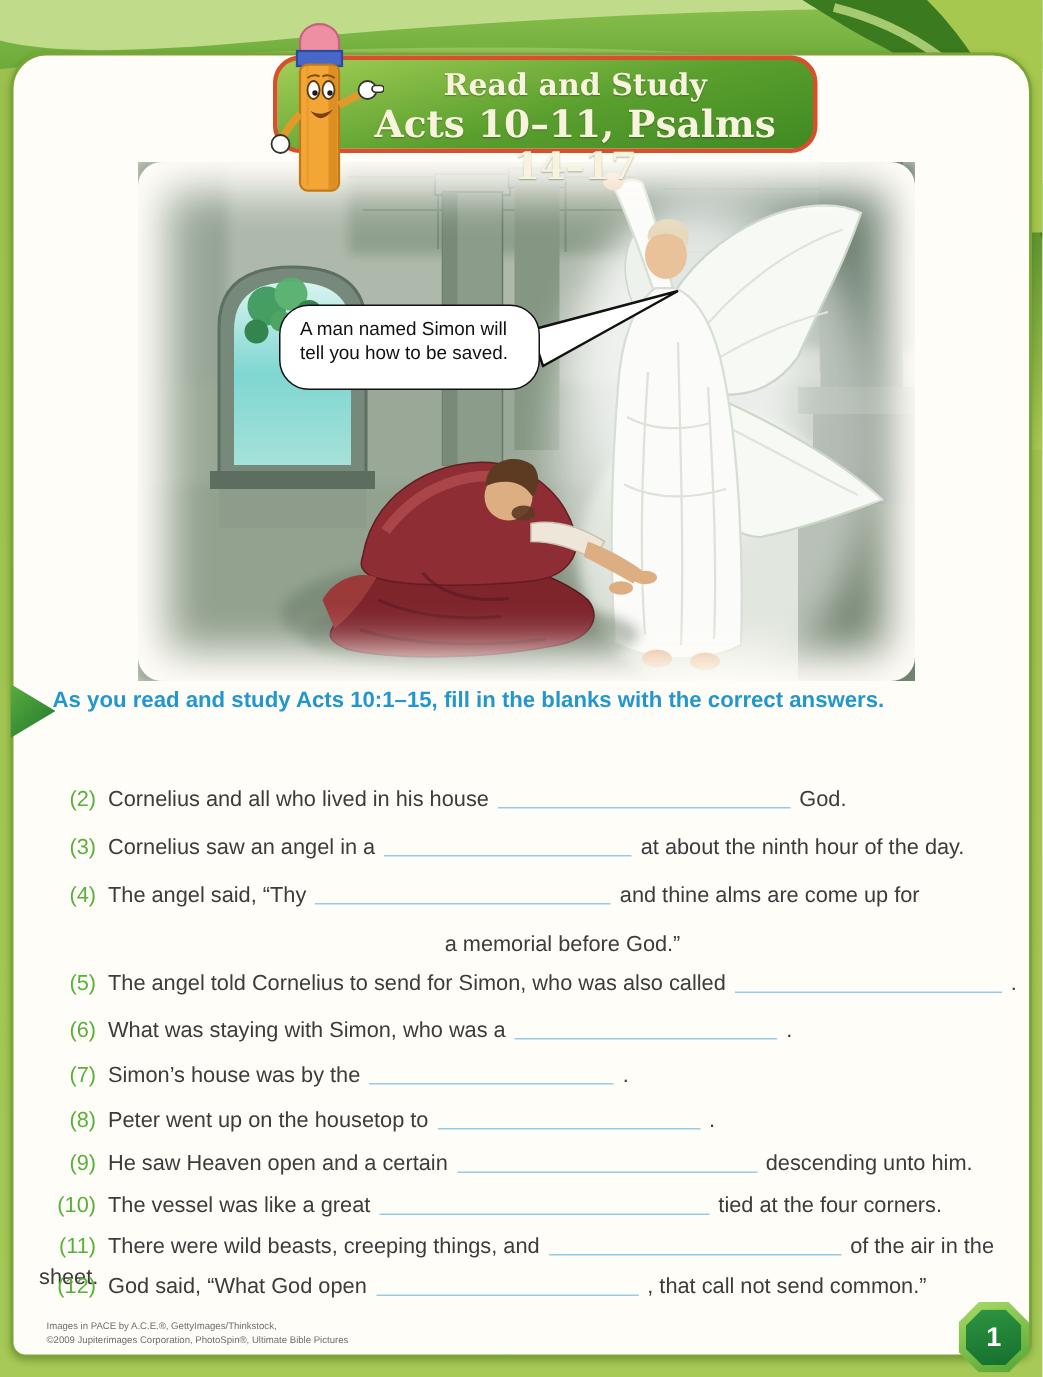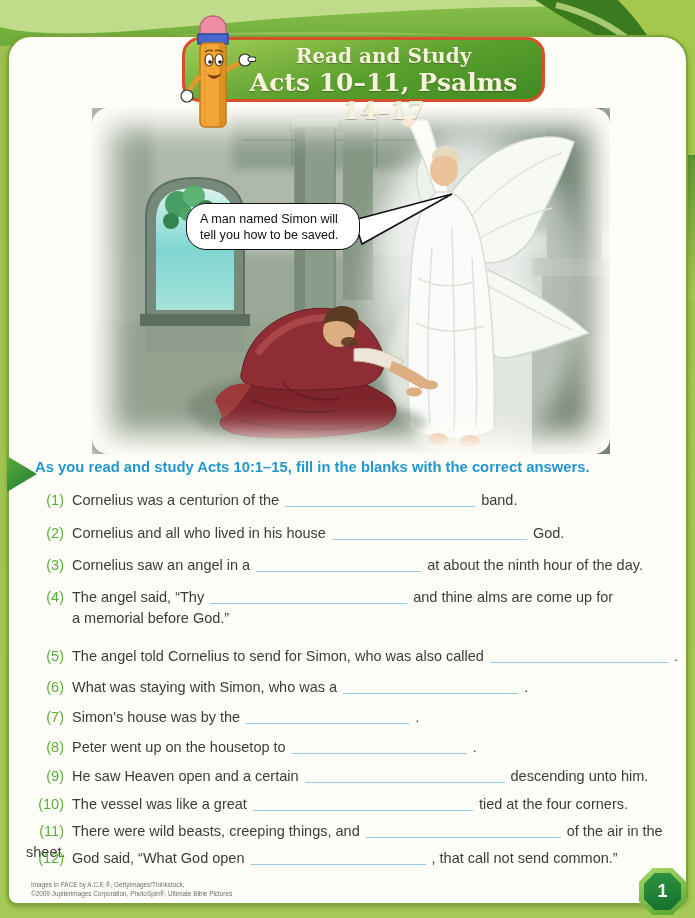--- a/index.html
+++ b/index.html
@@ -19,33 +19,33 @@
              font-size:20px;line-height:26px;color:#f8f3dc;text-shadow:0 1px 1px rgba(0,0,0,.3);}
   .badge .l2{font-family:"DejaVu Serif","Liberation Serif",serif;font-weight:bold;
              font-size:25px;line-height:28px;color:#f8f3dc;text-shadow:0 1px 1px rgba(0,0,0,.3);}
   .pencil{position:absolute;left:176px;top:10px;width:80px;height:128px;z-index:4;}
   
   .illus{position:absolute;left:92px;top:108px;width:518px;height:346px;}
   .illus svg{position:absolute;left:0;top:0;}
   .fade{position:absolute;left:0;top:0;right:0;bottom:0;border-radius:16px;
         box-shadow:inset 0 0 28px 20px #fffdf8;pointer-events:none;}
   .bubble{position:absolute;left:94px;top:95px;width:150px;background:#fff;
-          border:1.6px solid #111;border-radius:20px;padding:7px 9px 6px 13px;
+          border:1.6px solid #111;border-radius:20px;padding:7px 9px 16px 13px;
           font-size:12.6px;line-height:16px;color:#111;z-index:2;}
   
   .arrow{position:absolute;left:7px;top:456px;width:30px;height:36px;
          background:linear-gradient(135deg,#5cab3e,#1d7a2e);
          clip-path:polygon(0 0,100% 50%,0 100%);}
   .instr{position:absolute;left:35px;top:459px;width:620px;font-size:14.8px;
          color:#2297cf;font-weight:bold;}
   .q{position:absolute;left:26px;width:652px;font-size:14.5px;line-height:21px;color:#3c3c3c;}
   .qn{display:inline-block;width:38px;text-align:right;margin-right:8px;color:#58b03a;}
   .blank{display:inline-block;height:13px;border-bottom:1.7px solid #96cbe8;
          margin:0 6px 0 6px;transform:translateY(2px);}
-  .l2q{margin-left:46px;}
+  .l2q{margin-left:46px;margin-top:12px;text-align:center;}
   
   .credits{position:absolute;left:31px;top:881px;font-size:6.4px;line-height:8.6px;color:#6e6e6e;}
   .pageno{position:absolute;left:639px;top:868px;width:47px;height:47px;z-index:5;
           background:linear-gradient(160deg,#aada68,#54a531);
           clip-path:polygon(29% 0,71% 0,100% 29%,100% 71%,71% 100%,29% 100%,0 71%,0 29%);}
   .pageno .inner{position:absolute;left:5px;top:5px;width:37px;height:37px;
           background:linear-gradient(170deg,#2f9440,#14702e);
           clip-path:polygon(29% 0,71% 0,100% 29%,100% 71%,71% 100%,29% 100%,0 71%,0 29%);
           display:flex;align-items:center;justify-content:center;
           color:#fff;font-weight:bold;font-size:18px;}
@@ -208,23 +208,20 @@
     </svg>
     <div class="fade"></div>
     <div class="bubble">
       <span>A man named Simon will tell you how to be saved.</span>
     </div>
   </div>
 
   <div class="arrow"></div>
   <div class="instr">As you read and study Acts 10:1–15, fill in the blanks with the correct answers.</div>
 
-  <div class="q" style="top:490px">
-    <span class="qn">(1)</span><span>Cornelius was a centurion of the</span><span class="blank" style="width:190px"></span><span>band.</span>
-  </div>
   <div class="q" style="top:523px">
     <span class="qn">(2)</span><span>Cornelius and all who lived in his house</span><span class="blank" style="width:195px"></span><span>God.</span>
   </div>
   <div class="q" style="top:555px">
     <span class="qn">(3)</span><span>Cornelius saw an angel in a</span><span class="blank" style="width:165px"></span><span>at about the ninth hour of the day.</span>
   </div>
   <div class="q" style="top:587px">
     <span class="qn">(4)</span><span>The angel said, “Thy</span><span class="blank" style="width:197px"></span><span>and thine alms are come up for</span>
     <div class="l2q">a memorial before God.”</div>
   </div>

